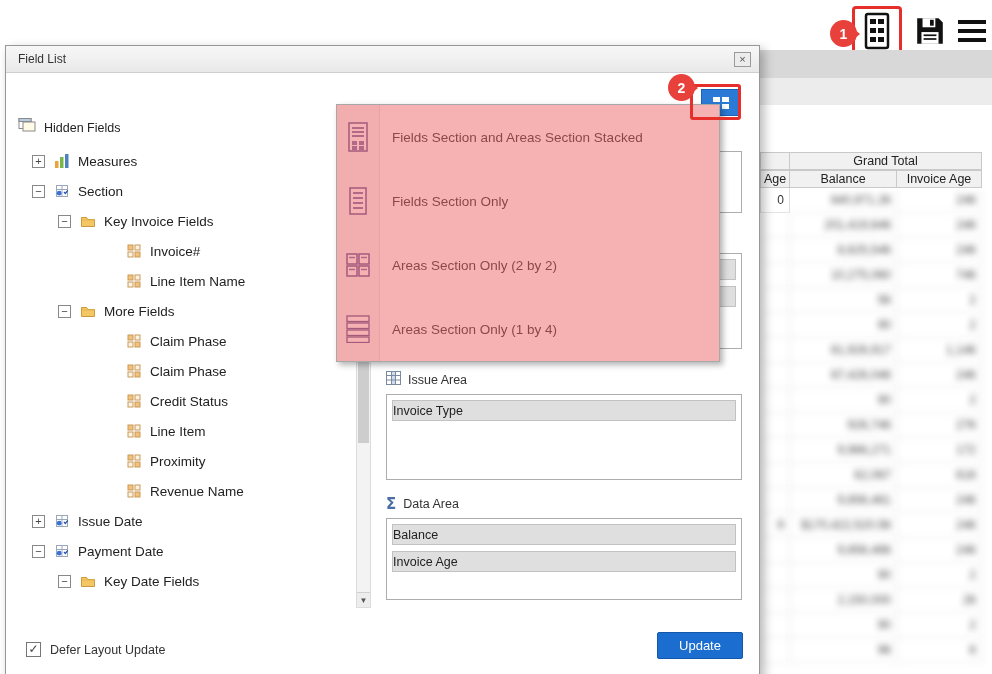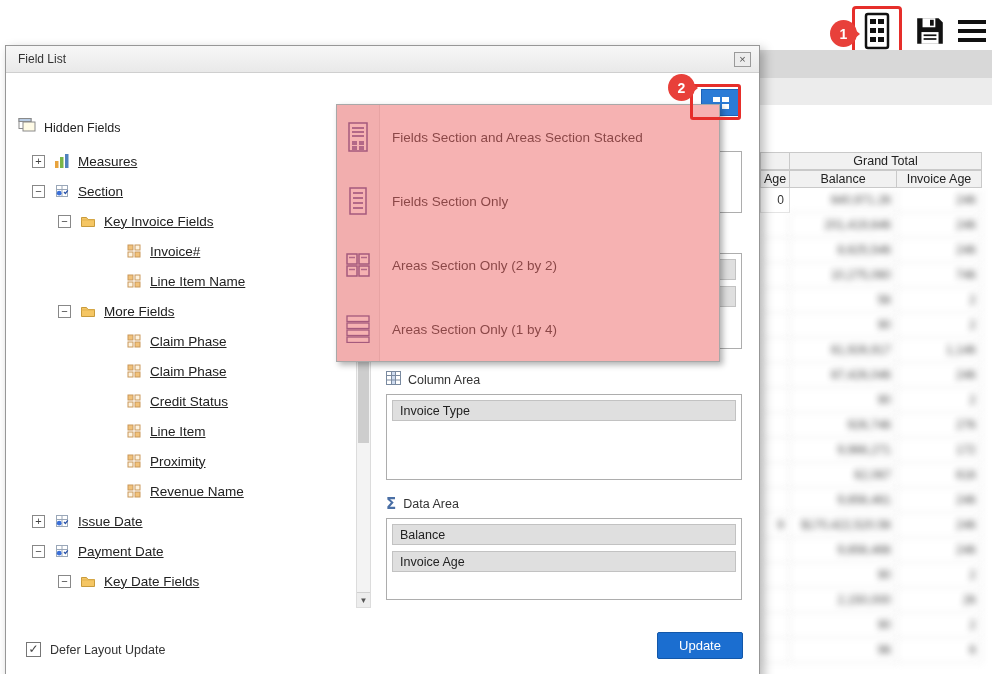--- a/index.html
+++ b/index.html
@@ -34,34 +34,34 @@
   .dlg-close { position:absolute; right:8px; top:6px; width:17px; height:15px; background:#ececec; border:1px solid #9a9a9a; color:#555; font-size:11px; line-height:12px; text-align:center; cursor:default; }
 
   .hf-header { position:absolute; left:12px; top:70px; display:flex; gap:8px; align-items:flex-end; font-size:12.5px; color:#222; }
 
   .tree { position:absolute; left:10px; top:100px; width:335px; }
   .trow { height:30px; display:flex; align-items:center; font-size:13.5px; color:#222; }
   .lvl0 { padding-left:16px; } .lvl1 { padding-left:42px; } .lvl2 { padding-left:88px; }
   .expander { flex:0 0 13px; height:13px; border:1px solid #888; background:#fff; color:#444; font-size:11px; line-height:11px; text-align:center; margin-right:8px; }
   .expander.hiddenx { visibility:hidden; }
   .ticon { width:18px; margin-right:7px; display:flex; align-items:center; justify-content:center; }
-  .tlabel { white-space:nowrap;text-decoration:underline; }
+  .tlabel { white-space:nowrap; }
 
   .tree-scroll { position:absolute; left:350px; top:98px; width:15px; height:464px; background:#f3f3f3; border:1px solid #dcdcdc; }
   .sb-thumb { position:absolute; left:1px; top:3px; width:11px; height:295px; background:#cdcdcd; }
   .sb-down { position:absolute; left:0; bottom:0; width:13px; height:15px; background:#ededed; border-top:1px solid #d0d0d0; color:#555; font-size:8px; line-height:15px; text-align:center; }
 
   .area-label { position:absolute; left:380px; display:flex; gap:7px; align-items:center; font-size:12.5px; color:#333; }
   .area-box { position:absolute; left:380px; width:356px; border:1px solid #adadad; background:#fff; }
   .box-filter { top:105px; height:62px; }
   .box-row { top:207px; height:96px; }
   .box-col { top:348px; height:86px; }
   .box-data { top:472px; height:82px; }
   .lbl-col { top:325px; } .lbl-data { top:449px; }
-  .area-item, .ghost-bar { height:21px; background:#dfdfdf; border:1px solid #c2c2c2; margin:5px 5px 6px 5px; font-size:12.5px; color:#222; display:flex; align-items:center; padding-left:7px; }
+  .area-item, .ghost-bar { height:21px; background:#dfdfdf; border:1px solid #c2c2c2; margin:5px 5px 6px 5px; font-size:12.5px; color:#222; display:flex; align-items:center; }
   .sigma { font-size:15px; font-weight:bold; color:#4a6fa5; font-family:"DejaVu Sans",sans-serif; }
 
   .layout-btn { position:absolute; left:695px; top:43px; width:40px; height:27px; background:#2b7bd6; border:1px solid #1e62b8; display:flex; align-items:center; justify-content:center; }
 
   .defer { position:absolute; left:20px; top:596px; display:flex; align-items:center; gap:9px; font-size:12.5px; color:#333; }
   .cbox { width:15px; height:15px; border:1px solid #767676; background:#fff; color:#444; font-size:12px; line-height:13px; text-align:center; }
   .update-btn { position:absolute; left:651px; top:586px; width:86px; height:27px; background:#1b6ed0; border:1px solid #1257a9; border-radius:2px; color:#fff; font-size:13px; display:flex; align-items:center; justify-content:center; cursor:default; }
 
   
   .menu { position:absolute; left:336px; top:104px; width:384px; height:258px; background:#fff; border:1px solid #a8a8a8; box-shadow:3px 3px 6px rgba(0,0,0,.3); z-index:40; display:flex; flex-direction:column; }
@@ -435,21 +435,21 @@
 
     <div class="area-label lbl-col">
       <span>
         <svg width="15" height="14" viewBox="0 0 15 14">
           <rect x="0.5" y="0.5" width="14" height="13" fill="#fff" stroke="#7a8aa0"></rect>
           <rect x="5.5" y="0.5" width="4" height="13" fill="#cfdcf0" stroke="#7a8aa0"></rect>
           <line x1="0.5" y1="4.5" x2="14.5" y2="4.5" stroke="#7a8aa0"></line>
           <line x1="0.5" y1="9" x2="14.5" y2="9" stroke="#7a8aa0"></line>
         </svg>
       </span>
-      <span>Column Area</span>
+      <span>Issue Area</span>
     </div>
     <div class="area-box box-col" id="column-box">
         <div class="area-item">Invoice Type</div>
       </div>
 
     <div class="area-label lbl-data">
       <span class="sigma">Σ</span>
       <span>Data Area</span>
     </div>
     <div class="area-box box-data" id="data-box">

